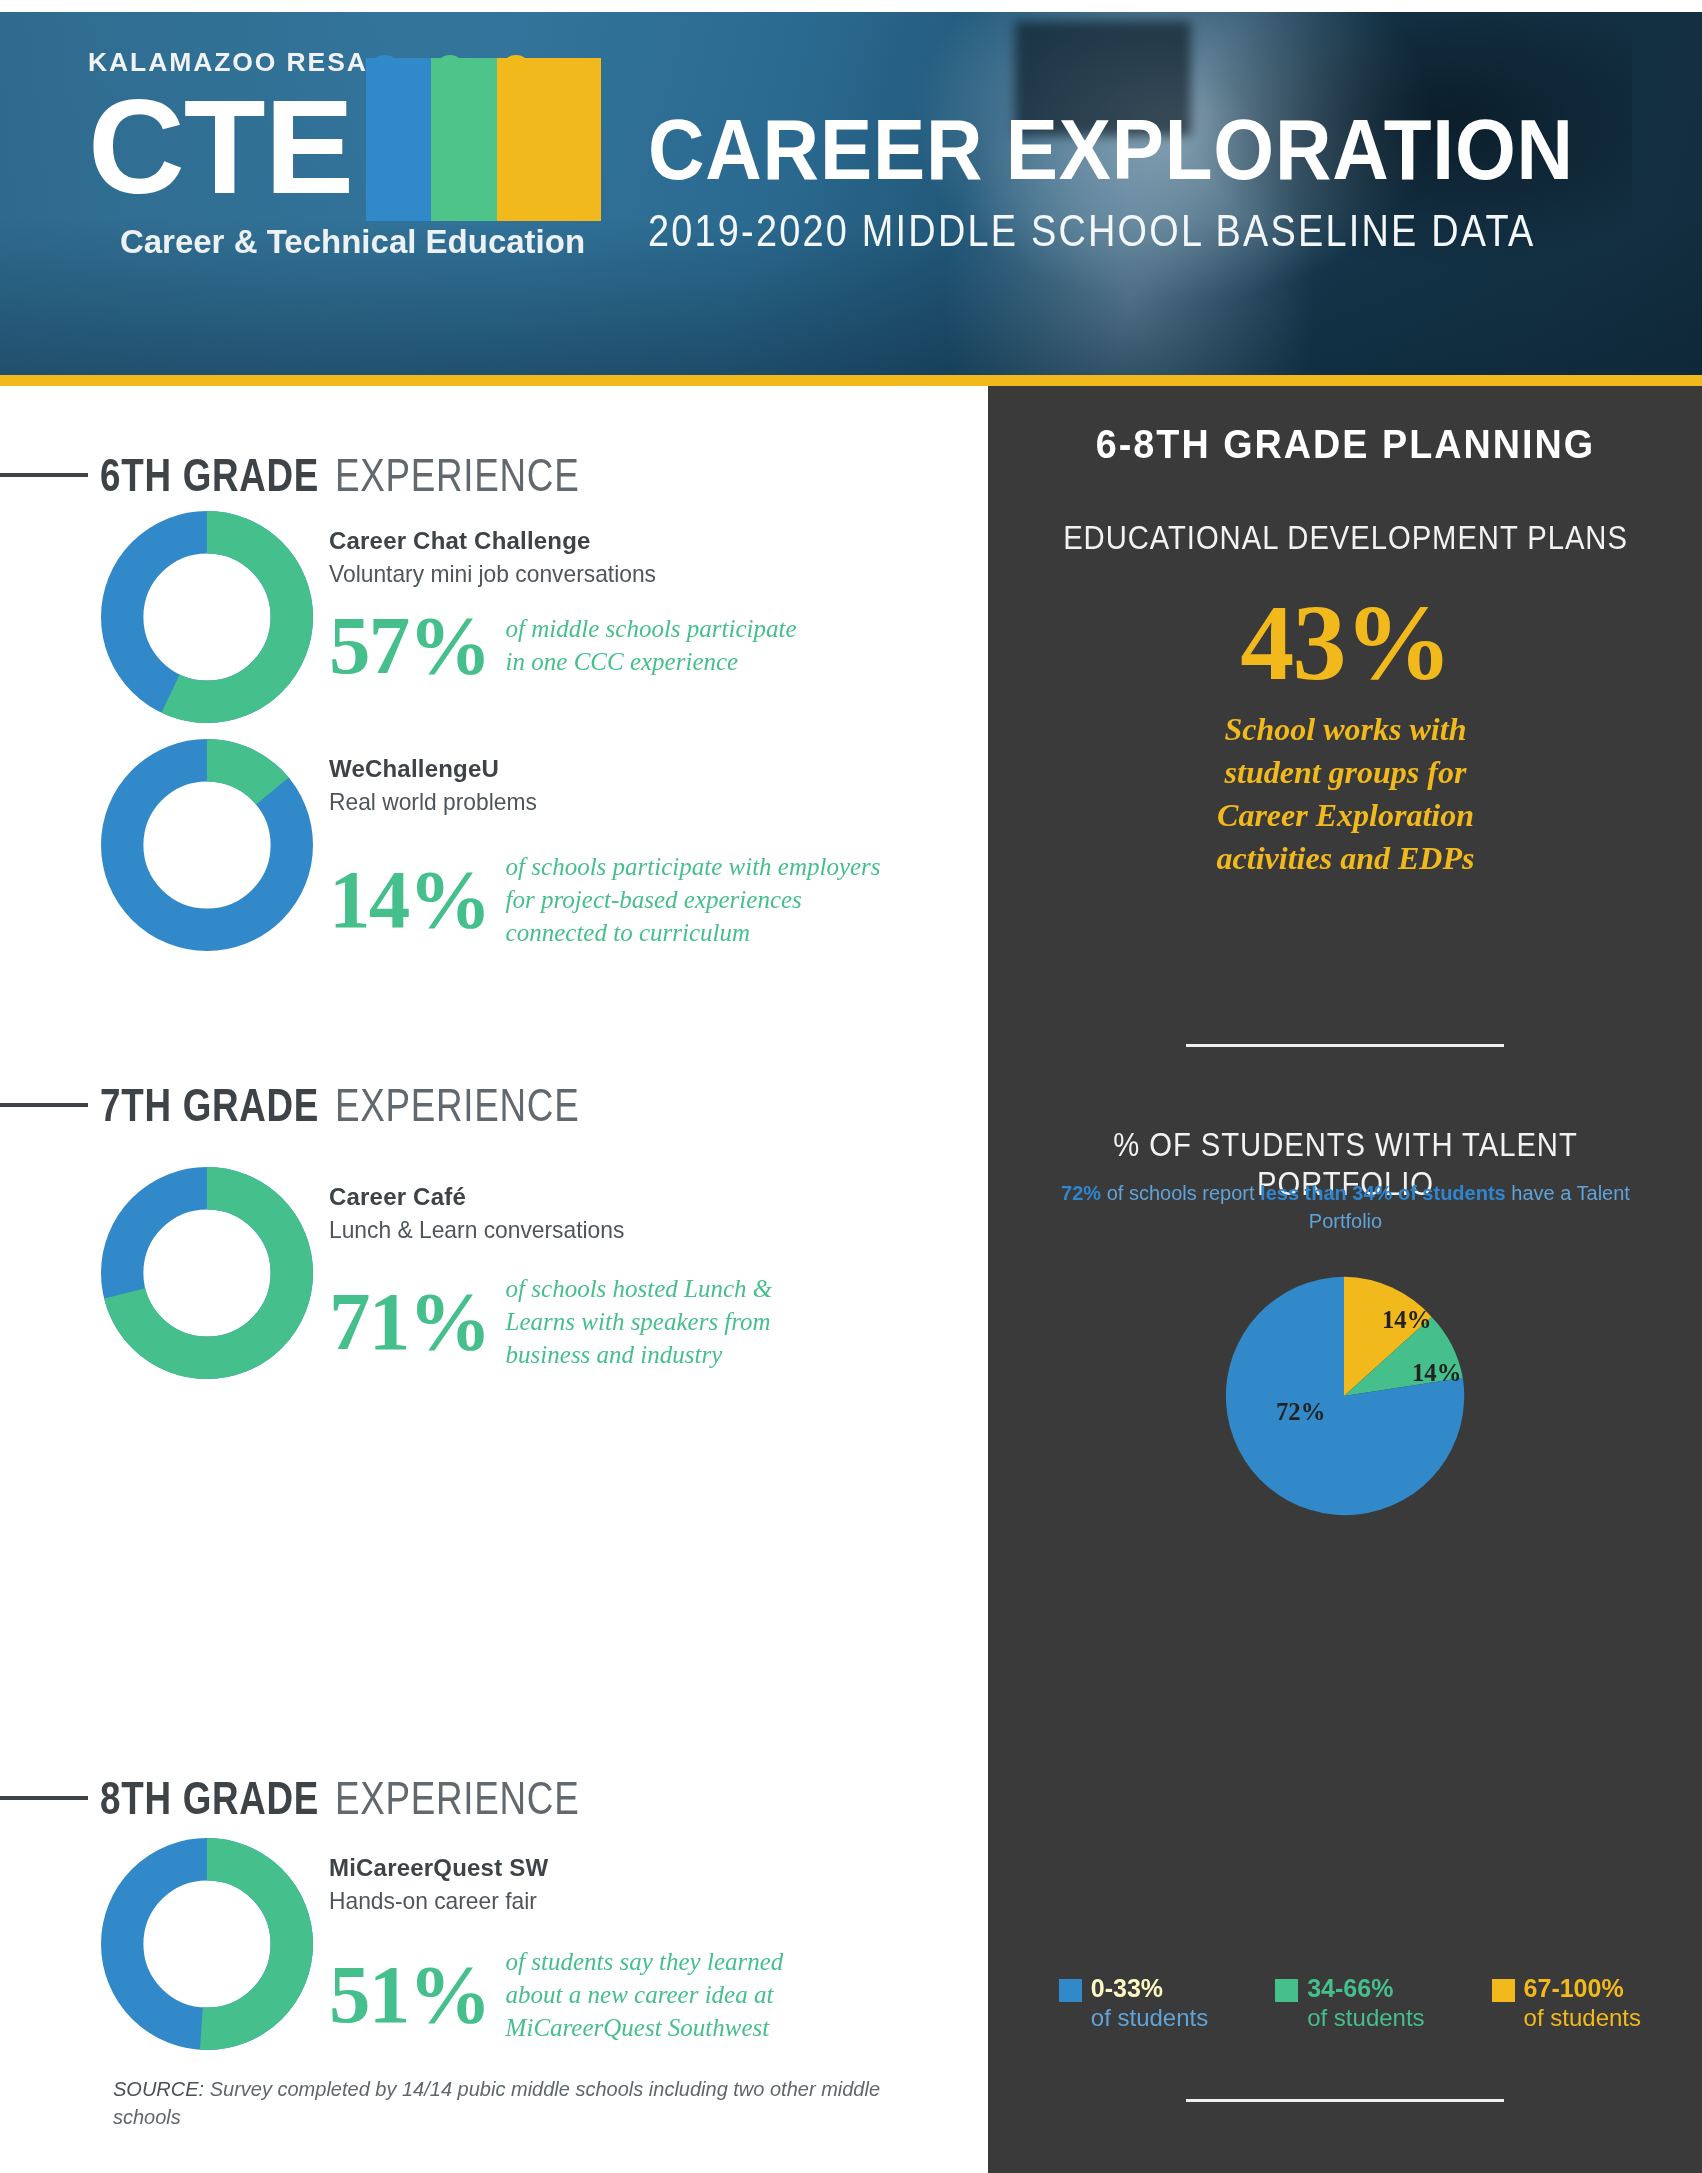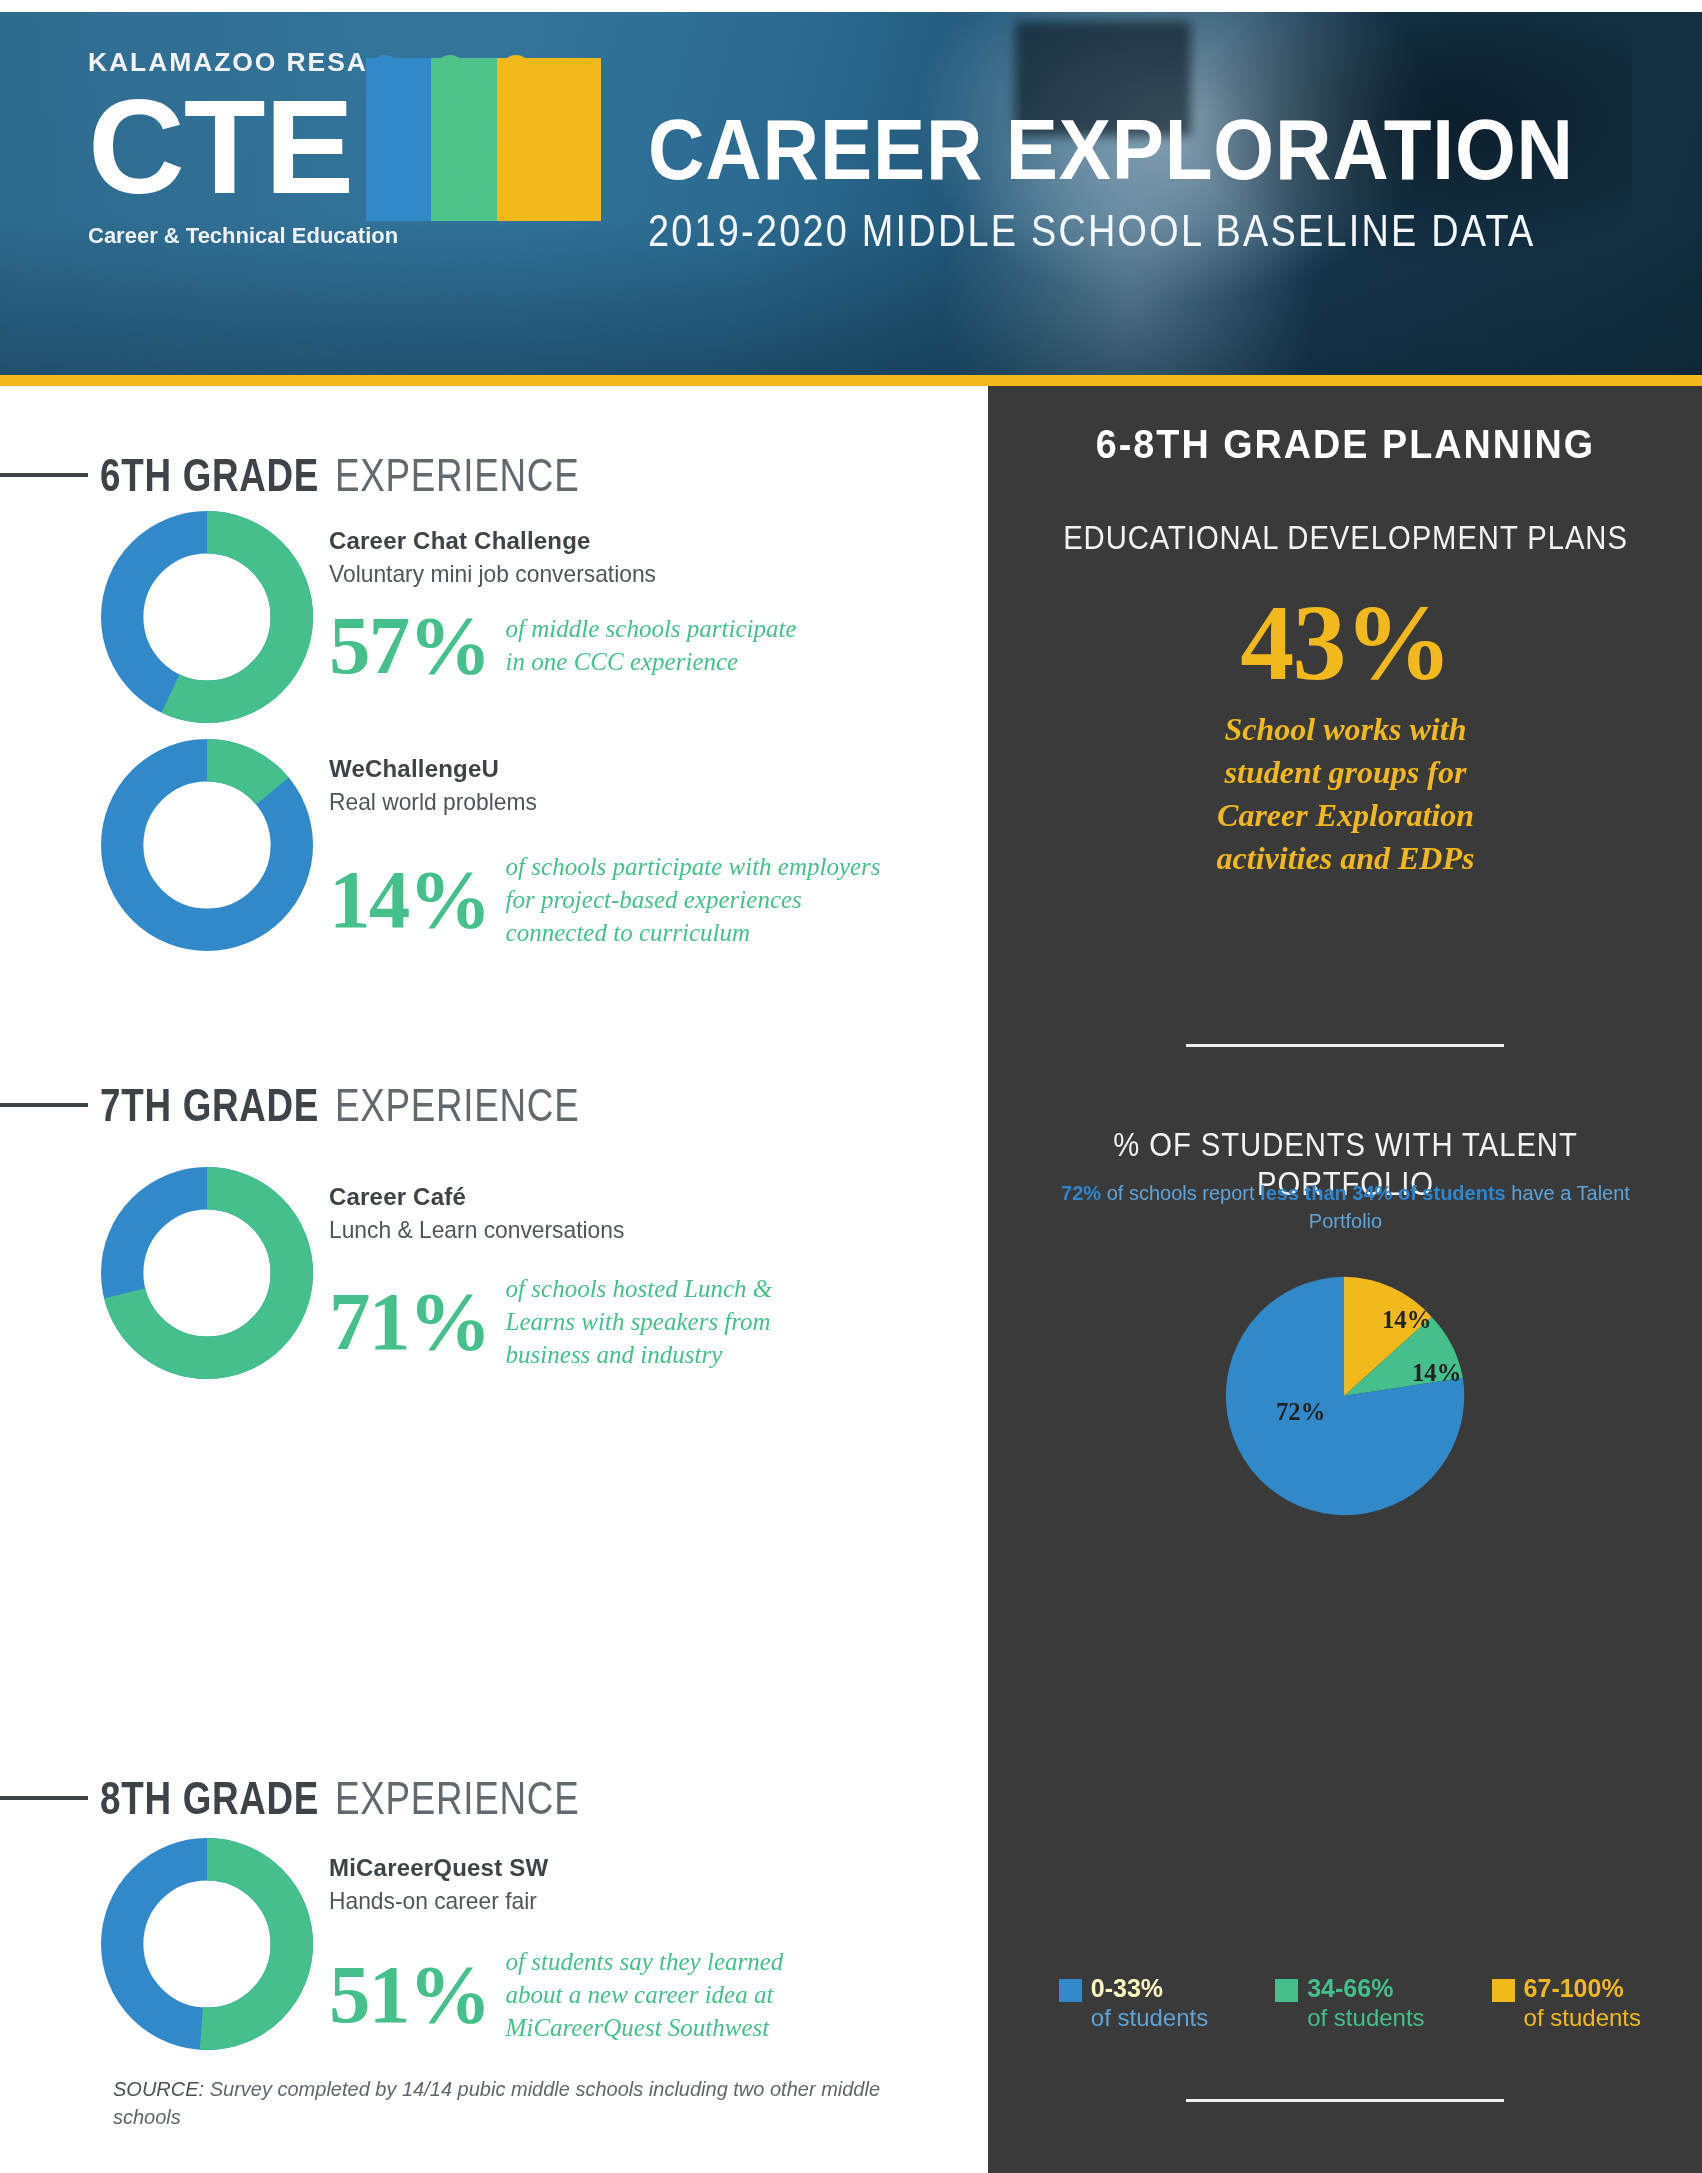--- a/index.html
+++ b/index.html
@@ -29,22 +29,22 @@
   .hdr-dark-blob2{position:absolute;left:1015px;top:8.8px;width:176px;height:115px;
     background:rgba(10,25,36,.65);border-radius:3.5px;filter:blur(5.3px);}
 
   .yellowstripe{position:absolute;left:0;top:375px;width:1703px;height:11.5px;background:#f2b91c;}
 
   .logo{position:absolute;left:88px;top:35px;width:529px;height:291px;}
   .logo .resa{font-size:26.5px;font-weight:bold;letter-spacing:1.9px;color:#f0f2f4;
     font-family:"Liberation Sans", sans-serif;}
   .logo .cte{font-size:134px;font-weight:bold;letter-spacing:-0.9px;color:#ffffff;
     line-height:.95;margin-top:5.3px;font-family:"Liberation Sans", sans-serif;}
-  .logo .tagline{font-size:22px;font-weight:bold;color:#eef1f3;margin-top:12.4px;
-    font-family:"Liberation Sans", sans-serif;}
+  .logo .tagline{font-size:33px;font-weight:bold;color:#eef1f3;margin-top:12.4px;
+    font-family:"Liberation Sans", sans-serif;text-align:center;}
   .chevwrap{position:absolute;left:366px;top:46px;width:282px;height:168px;}
   .chevron{position:absolute;top:0;width:104px;height:163px;}
   .chevron i{position:absolute;left:0;top:0;width:100%;height:100%;}
   .chevron i:before,.chevron i:after{content:"";position:absolute;left:3.5px;width:30px;height:104px;
     border-radius:15px;background:inherit;}
   .chevron i:before{top:-3.5px;transform-origin:15px 15px;transform:rotate(-45deg);}
   .chevron i:after{top:55px;transform-origin:15px 89px;transform:rotate(45deg);}
 
   .arrowstem{position:absolute;left:0;top:55px;width:113px;height:53px;background:#3289c9;
     border-radius:2.6px;}

